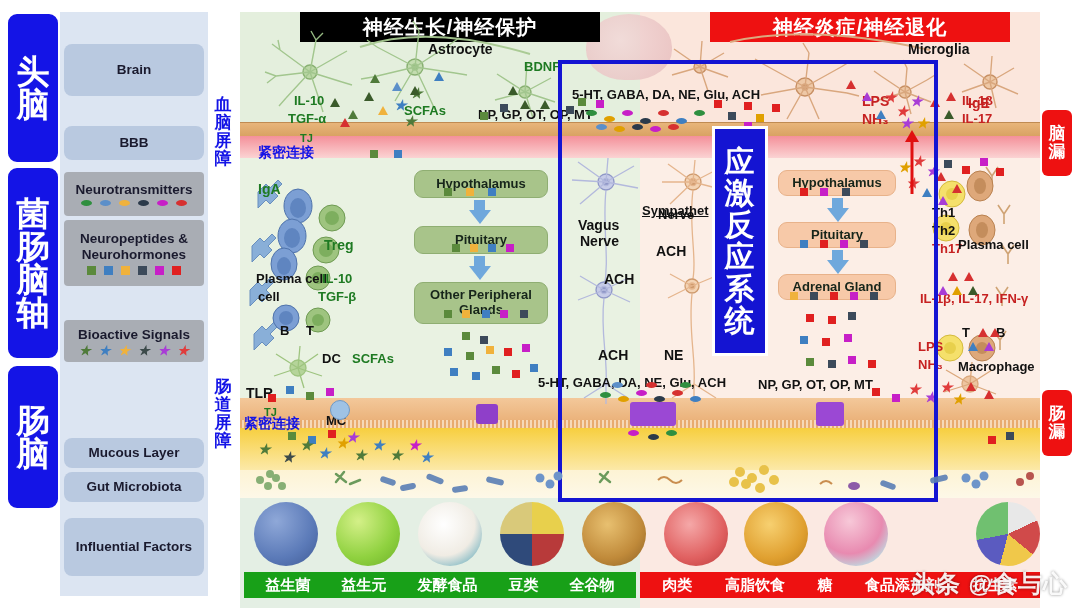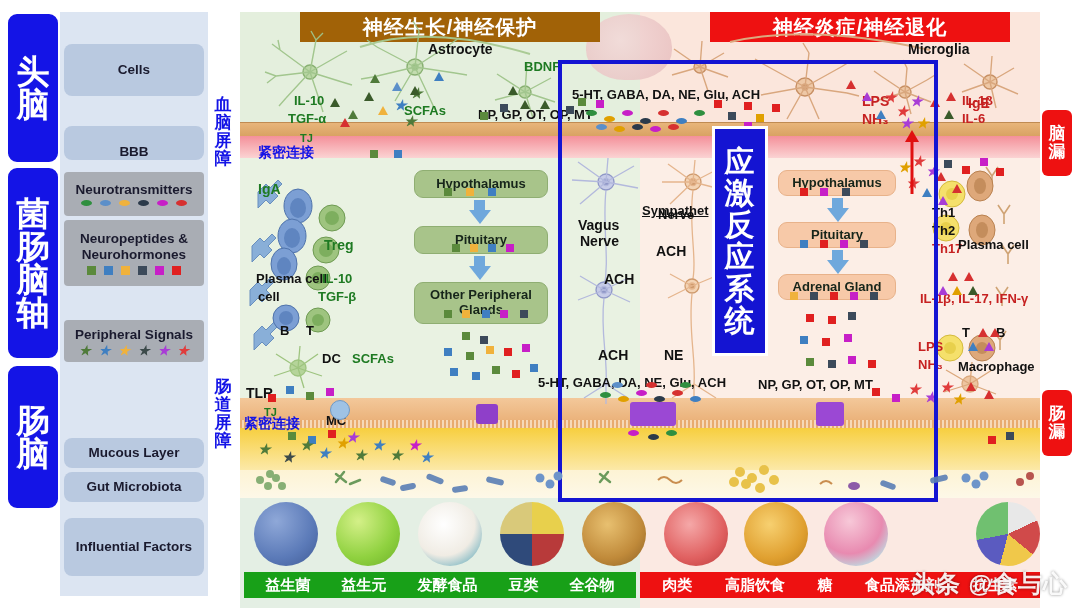--- a/index.html
+++ b/index.html
@@ -71,21 +71,21 @@
                background: linear-gradient(#fdf3d4, #fdf8e8); }
   #food-left  { left: 240px; top: 498px; width: 400px; height: 110px; background: #e4efe4; }
   #food-right { left: 640px; top: 498px; width: 400px; height: 110px; background: #fbe9e2; }
 
   
   .ribbon {
     position: absolute; height: 30px; display: flex;
     align-items: center; justify-content: center;
     color: #fff; font-weight: 700; font-size: 20px; letter-spacing: 1px;
   }
-  #ribbon-green { left: 300px; top: 12px; width: 300px; background: #a16207; }
+  #ribbon-green { left: 300px; top: 12px; width: 300px; background: #000000; }
   #ribbon-red   { left: 710px; top: 12px; width: 300px; background: #ee1111; }
 
   
   .leak-badge {
     position: absolute; width: 30px; background: #ee1111;
     border-radius: 6px; color: #fff; font-weight: 700;
     font-size: 17px; line-height: 1.05; text-align: center;
     display: flex; flex-direction: column; align-items: center;
     justify-content: center; padding: 4px 0;
   }
@@ -193,23 +193,23 @@
     <span>肠</span>
     <span>脑</span>
     <span>轴</span>
   </div>
   <div class="axis-badge" id="badge2" style="top:366px;height:142px;">
     <span>肠</span>
     <span>脑</span>
   </div>
 
   <div class="layer" style="top:44px;height:52px;">
-    <div class="ltitle">Cells</div>
-  </div>
-  <div class="layer" style="top:126px;height:34px;justify-content:flex-end;">
+    <div class="ltitle">Brain</div>
+  </div>
+  <div class="layer" style="top:126px;height:34px;">
     <div class="ltitle">BBB</div>
   </div>
 
   <div class="layer legend" style="top:172px;height:44px;">
     <div class="ltitle">Neurotransmitters</div>
     <div class="sym-row">
       <i class="sym ellipse" style="background:#2f8f3f"></i>
         <i class="sym ellipse" style="background:#5b8fc9"></i>
       <i class="sym ellipse" style="background:#f0b23c"></i>
         <i class="sym ellipse" style="background:#2b3a4a"></i>
@@ -222,21 +222,21 @@
     <div class="sym-row">
       <i class="sym square" style="background:#5b8a3c"></i>
         <i class="sym square" style="background:#3f7fc1"></i>
       <i class="sym square" style="background:#f0b23c"></i>
         <i class="sym square" style="background:#3c4a5a"></i>
       <i class="sym square" style="background:#c71fc7"></i>
         <i class="sym square" style="background:#e02020"></i>
     </div>
   </div>
   <div class="layer legend" style="top:320px;height:42px;">
-    <div class="ltitle">Peripheral Signals</div>
+    <div class="ltitle">Bioactive Signals</div>
     <div class="sym-row">
       <i class="sym star" style="color:#4f7a3a">★</i>
         <i class="sym star" style="color:#3f7fc1">★</i>
       <i class="sym star" style="color:#f0b23c">★</i>
         <i class="sym star" style="color:#3c4a4a">★</i>
       <i class="sym star" style="color:#a83cd6">★</i>
         <i class="sym star" style="color:#e03c3c">★</i>
     </div>
   </div>
 
@@ -345,21 +345,21 @@
   <div class="lab grn" style="left:294px;top:94px;font-size:13px;">IL-10</div>
   <div class="lab grn" style="left:288px;top:112px;font-size:13px;">TGF-α</div>
   <div class="lab grn" style="left:404px;top:104px;font-size:13px;">SCFAs</div>
   <div class="lab blk" style="left:478px;top:108px;font-size:13px;">NP, GP, OT, OP, MT</div>
   <div class="lab blk" style="left:572px;top:88px;font-size:13px;">5-HT, GABA, DA, NE, Glu, ACH</div>
 
   <div class="lab blk" style="left:908px;top:42px;font-size:14px;">Microglia</div>
   <div class="lab red" style="left:862px;top:94px;font-size:14px;">LPS</div>
   <div class="lab red" style="left:862px;top:112px;font-size:14px;">NH₃</div>
   <div class="lab red" style="left:962px;top:94px;font-size:13px;">IL-1β</div>
-  <div class="lab red" style="left:962px;top:112px;font-size:13px;">IL-6</div>
+  <div class="lab red" style="left:962px;top:112px;font-size:13px;">IL-17</div>
 
   <div class="lab tj" style="left:300px;top:132px;font-size:11px;color:#1e7a22;">TJ</div>
   <div class="lab tj" style="left:258px;top:145px;font-size:14px;">紧密连接</div>
 
   <svg style="position:absolute;left:240px;top:158px;width:160px;height:240px;">
     <g>
       <g fill="#7fa8d8" stroke="#5b85bb" stroke-width="1" opacity=".9">
         <path d="M18,34 l8,-8 l4,4 l8,-8 l4,4 l-8,8 l4,4 l-8,8 l-4,-4 l-8,8z"></path>
         <path d="M12,88 l8,-8 l4,4 l8,-8 l4,4 l-8,8 l4,4 l-8,8 l-4,-4 l-8,8z"></path>
         <path d="M10,132 l8,-8 l4,4 l8,-8 l4,4 l-8,8 l4,4 l-8,8 l-4,-4 l-8,8z"></path>

